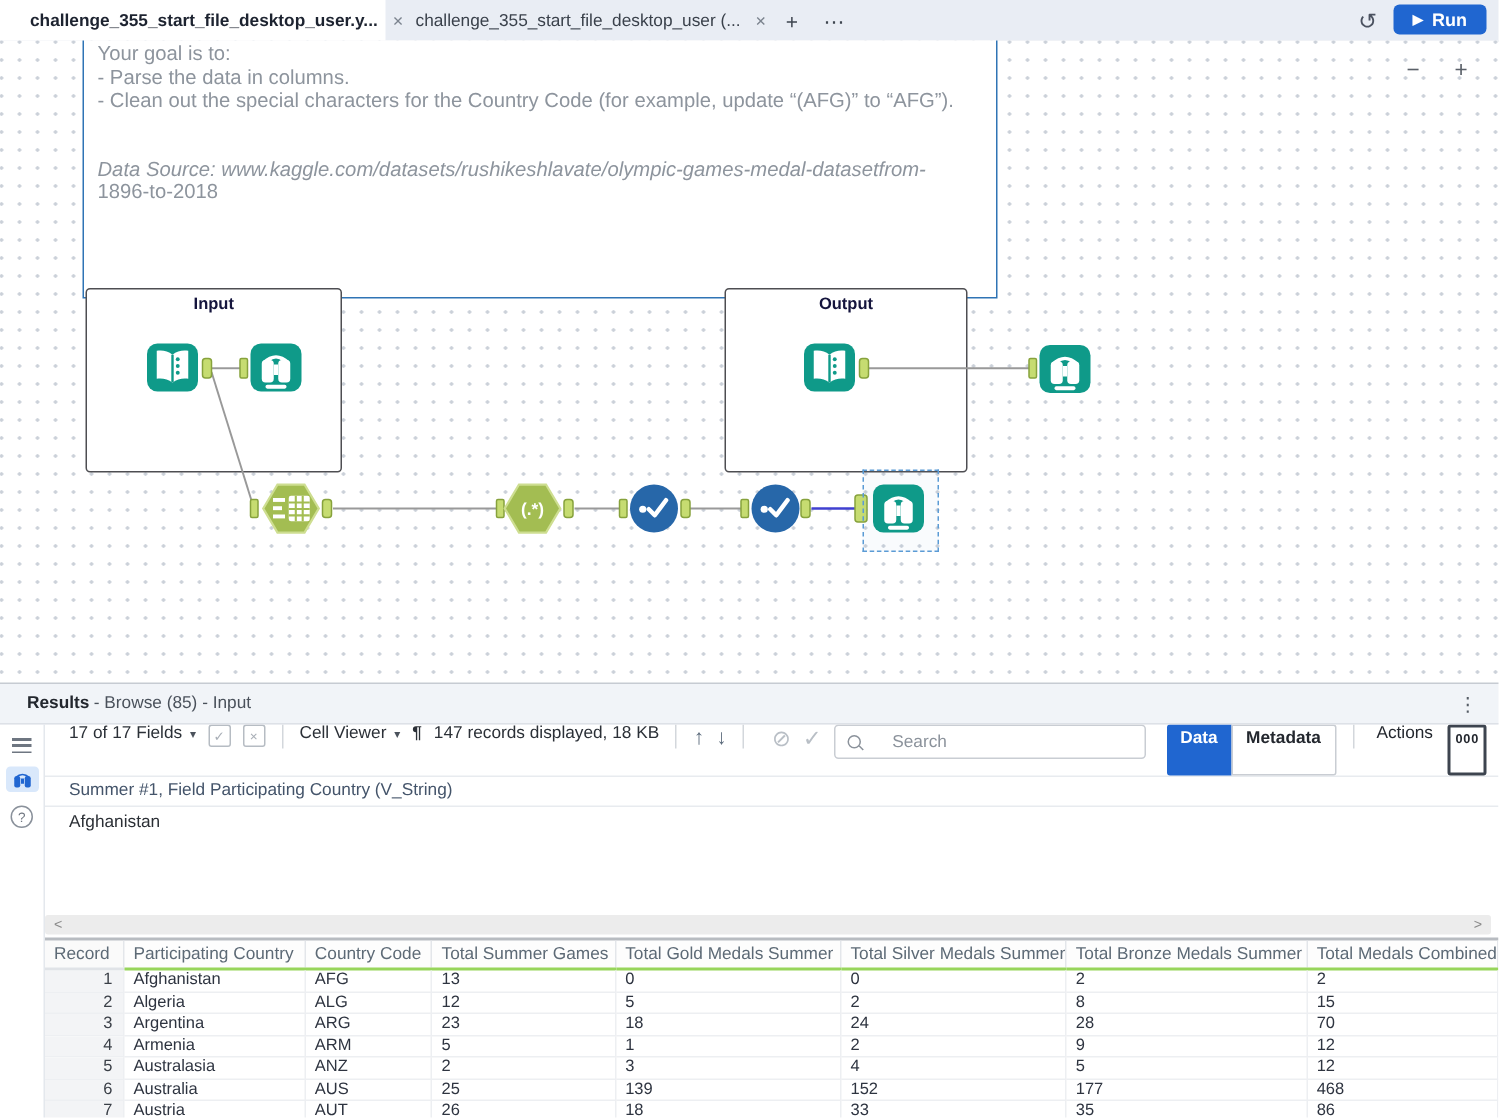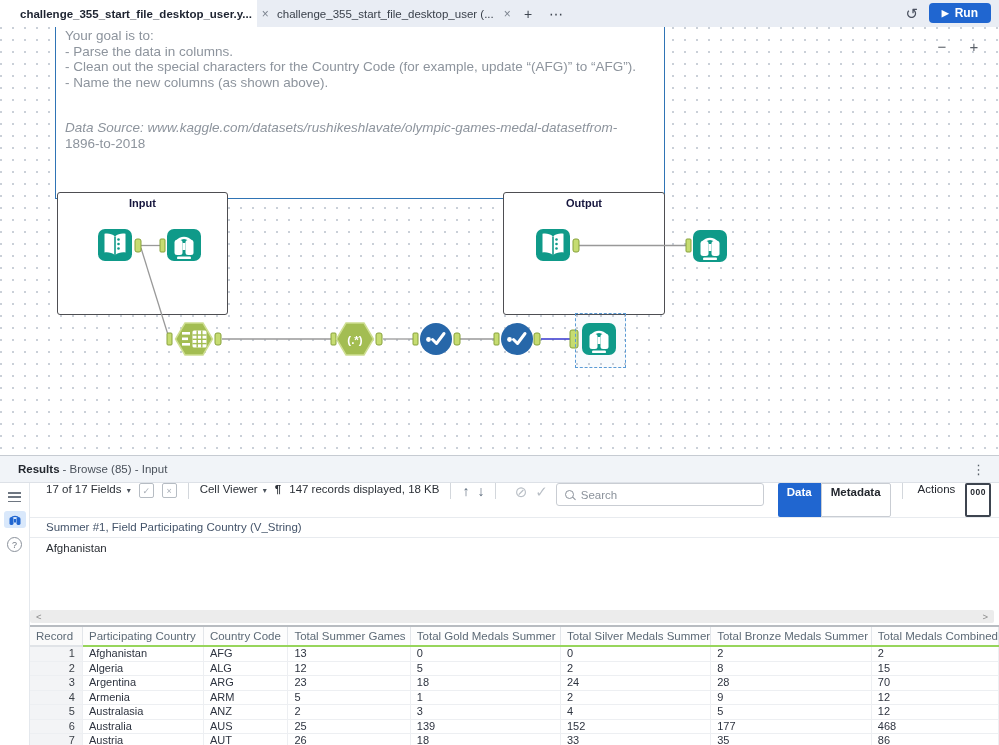--- a/index.html
+++ b/index.html
@@ -44,21 +44,21 @@
   .qicon{width:13px;height:13px;border:1.2px solid #8a919b;border-radius:50%;color:#6f7680;font-size:9px;display:flex;align-items:center;justify-content:center;}
   .rmain{flex:1;position:relative;overflow:hidden;}
 
   .toolbar{height:34px;display:flex;padding:0 8px 0 16px;font-size:11.5px;color:#2b3037;gap:8px;white-space:nowrap;}
   .caret{font-size:8px;color:#4b525c;margin-left:2px;}
   .tico{width:13px;height:13px;border:1.3px solid #b6bcc3;border-radius:2px;color:#a9afb7;font-size:9px;display:flex;align-items:center;justify-content:center;}
   .tdiv{width:1px;height:16px;background:#d3d7dc;margin:0 3px;}
   .pilcrow{font-weight:bold;color:#2b3037;}
   .arr{color:#5c6b7c;font-size:14px;}
   .dimico{color:#b9bfc6;font-size:15px;}
-  .searchbox{display:flex;align-items:center;gap:7px;border:1px solid #c9cdd3;border-radius:3px;height:21px;width:190px;padding:0 8px;color:#8b929b;}
+  .searchbox{display:flex;align-items:center;gap:21px;border:1px solid #c9cdd3;border-radius:3px;height:21px;width:190px;padding:0 8px;color:#8b929b;}
   .mag{width:7px;height:7px;border:1.3px solid #8b929b;border-radius:50%;position:relative;flex:none;}
   .mag::after{content:'';position:absolute;width:4px;height:1.3px;background:#8b929b;transform:rotate(45deg);right:-3.2px;bottom:-1.2px;}
   .seg{display:flex;margin-left:6px;}
   .seg .on{background:#2066d0;color:#fff;padding:3px 9px;font-weight:bold;border-radius:2px 0 0 2px;}
   .seg .off{background:#fff;border:1px solid #c9cdd3;color:#23272e;padding:2px 9px;font-weight:bold;border-radius:0 2px 2px 0;}
   .actions{color:#23272e;margin-left:4px;}
   .thousands{border:2px solid #3d444f;border-radius:2px;font-size:8.5px;font-weight:bold;color:#23272e;padding:2px 3px;letter-spacing:.5px;margin-left:2px;}
 
   .cellviewer{height:90px;border-top:1px solid #e8ebef;font-size:11.5px;box-sizing:border-box;}
   .cv-head{height:19px;line-height:19px;padding-left:16px;color:#44546a;border-bottom:1px solid #e8ebef;}
@@ -96,29 +96,28 @@
       <span>Run</span>
     </div>
   </div>
 
   <div class="canvas">
 
     <div class="comment">
       <div>Your goal is to:</div>
       <div>- Parse the data in columns.</div>
       <div>- Clean out the special characters for the Country Code (for example, update “(AFG)” to “AFG”).</div>
-      <div>- Name the new columns (as shown above).</div>
       <div class="src">Data Source: www.kaggle.com/datasets/rushikeshlavate/olympic-games-medal-datasetfrom-</div>
       <div>1896-to-2018</div>
     </div>
 
     <div class="tcontainer" style="left:57px;top:165px;width:171px;height:123px;">
       <div class="clabel">Input</div>
     </div>
-    <div class="tcontainer" style="left:503px;top:165px;width:162px;height:123px;">
+    <div class="tcontainer" style="left:483px;top:165px;width:162px;height:123px;">
       <div class="clabel">Output</div>
     </div>
 
     <svg class="wires" width="999" height="428">
       <g stroke="#999" stroke-width="1.3" fill="none">
         <line x1="141" y1="218.5" x2="161" y2="218.5"></line>
         <line x1="141" y1="221" x2="169" y2="311"></line>
         <line x1="222" y1="312" x2="332" y2="312"></line>
         <line x1="383" y1="312" x2="414" y2="312"></line>
         <line x1="460" y1="312" x2="495" y2="312"></line>

